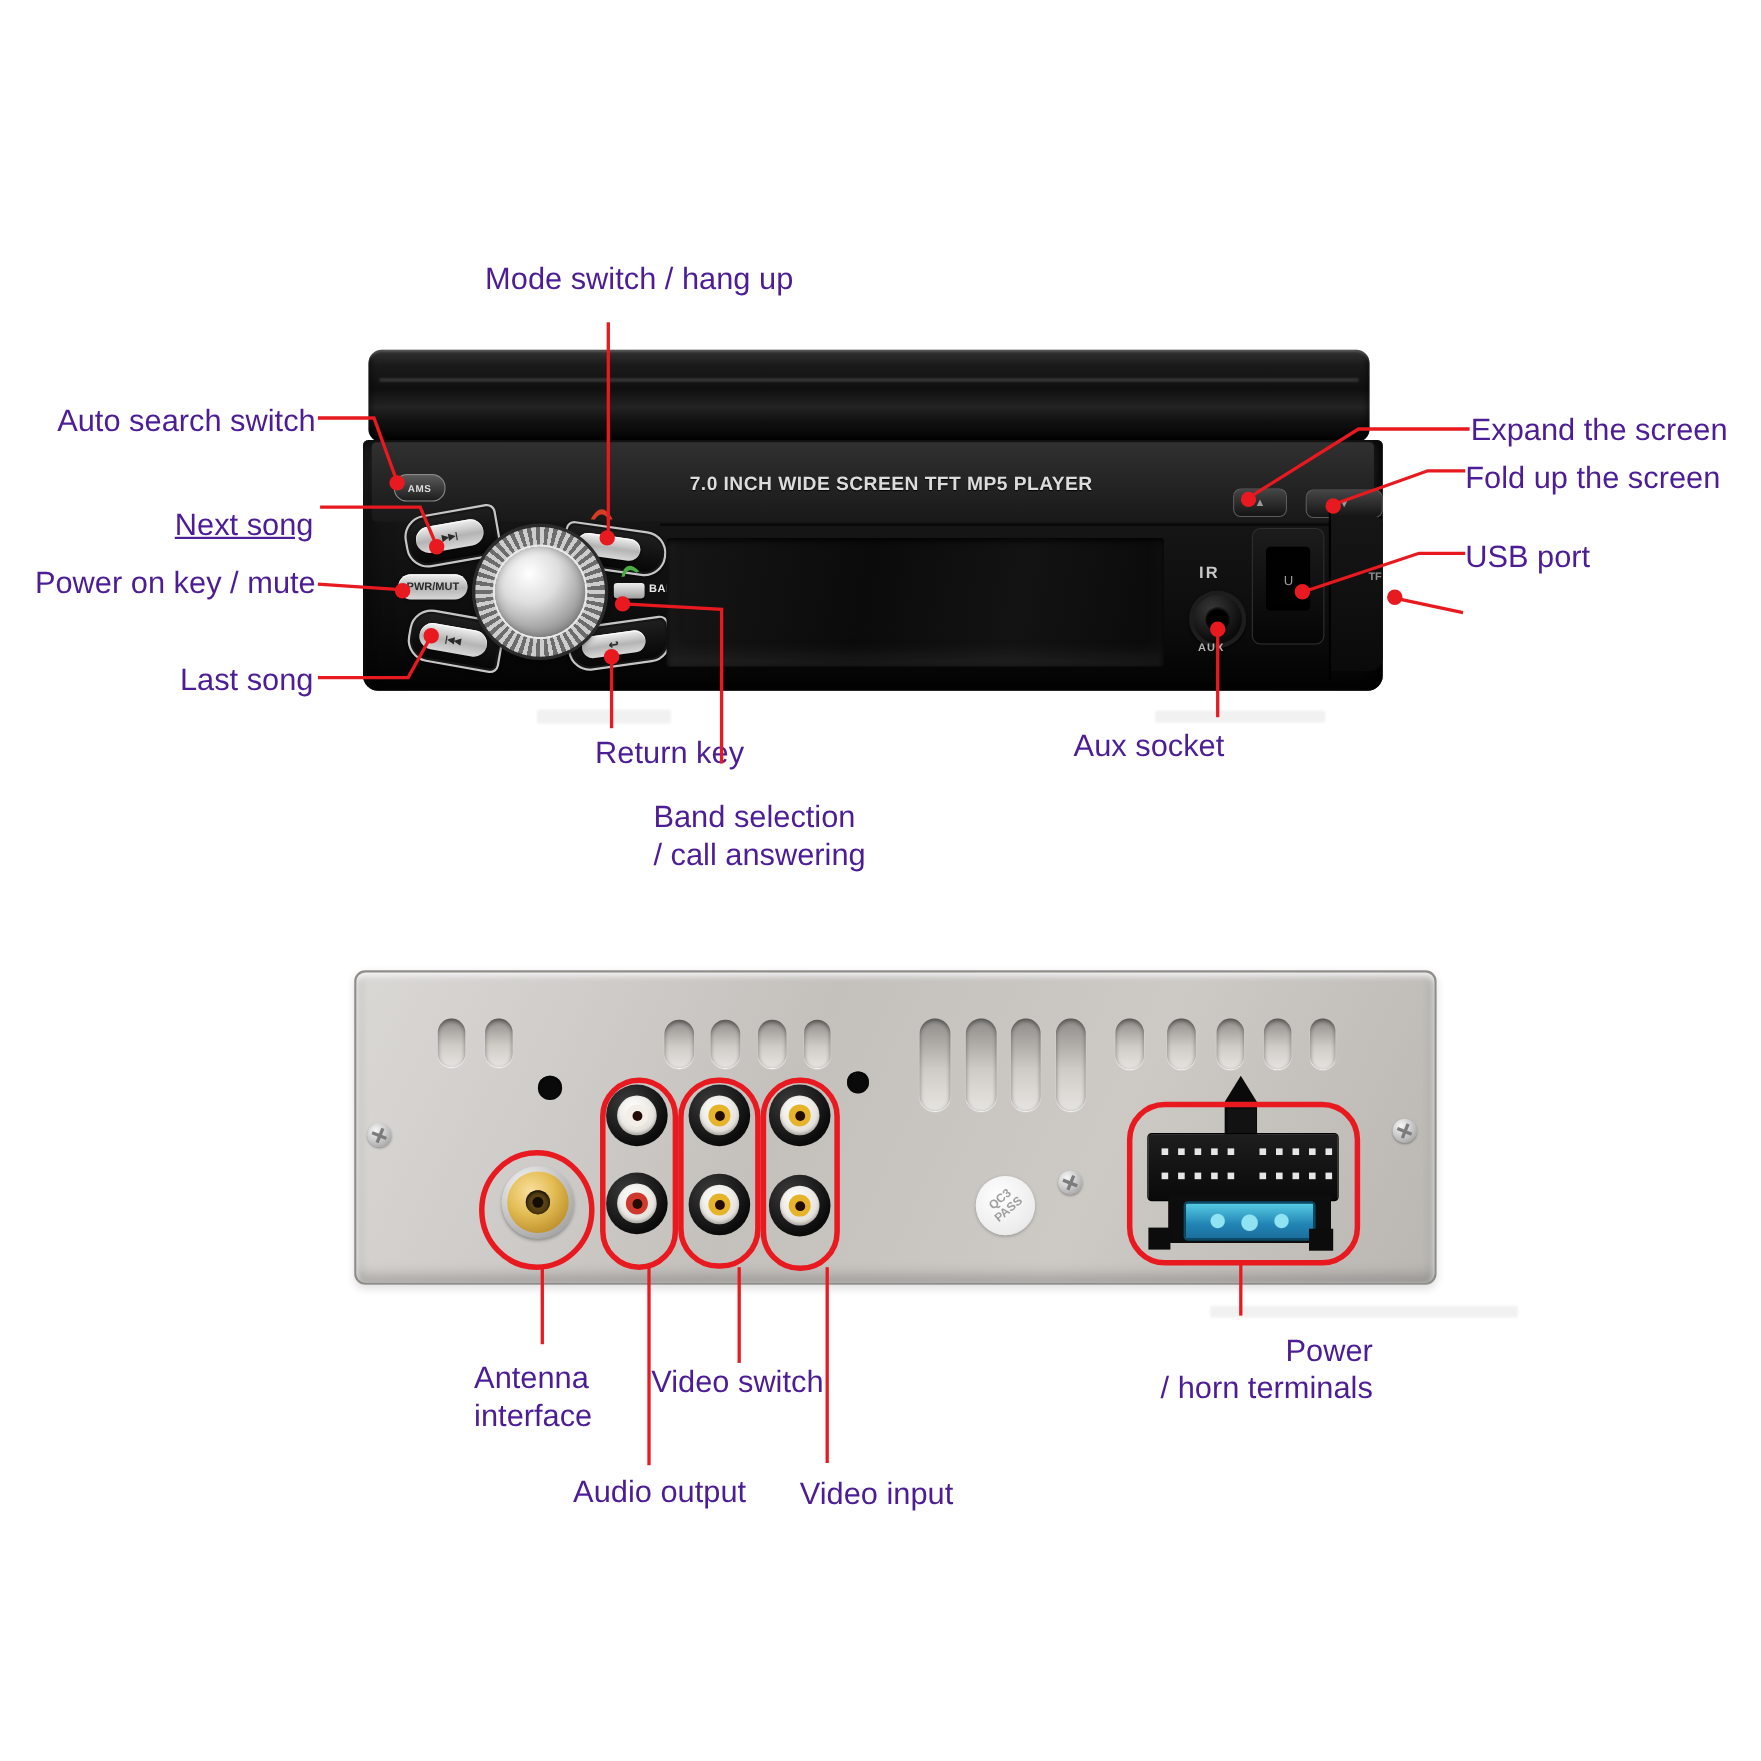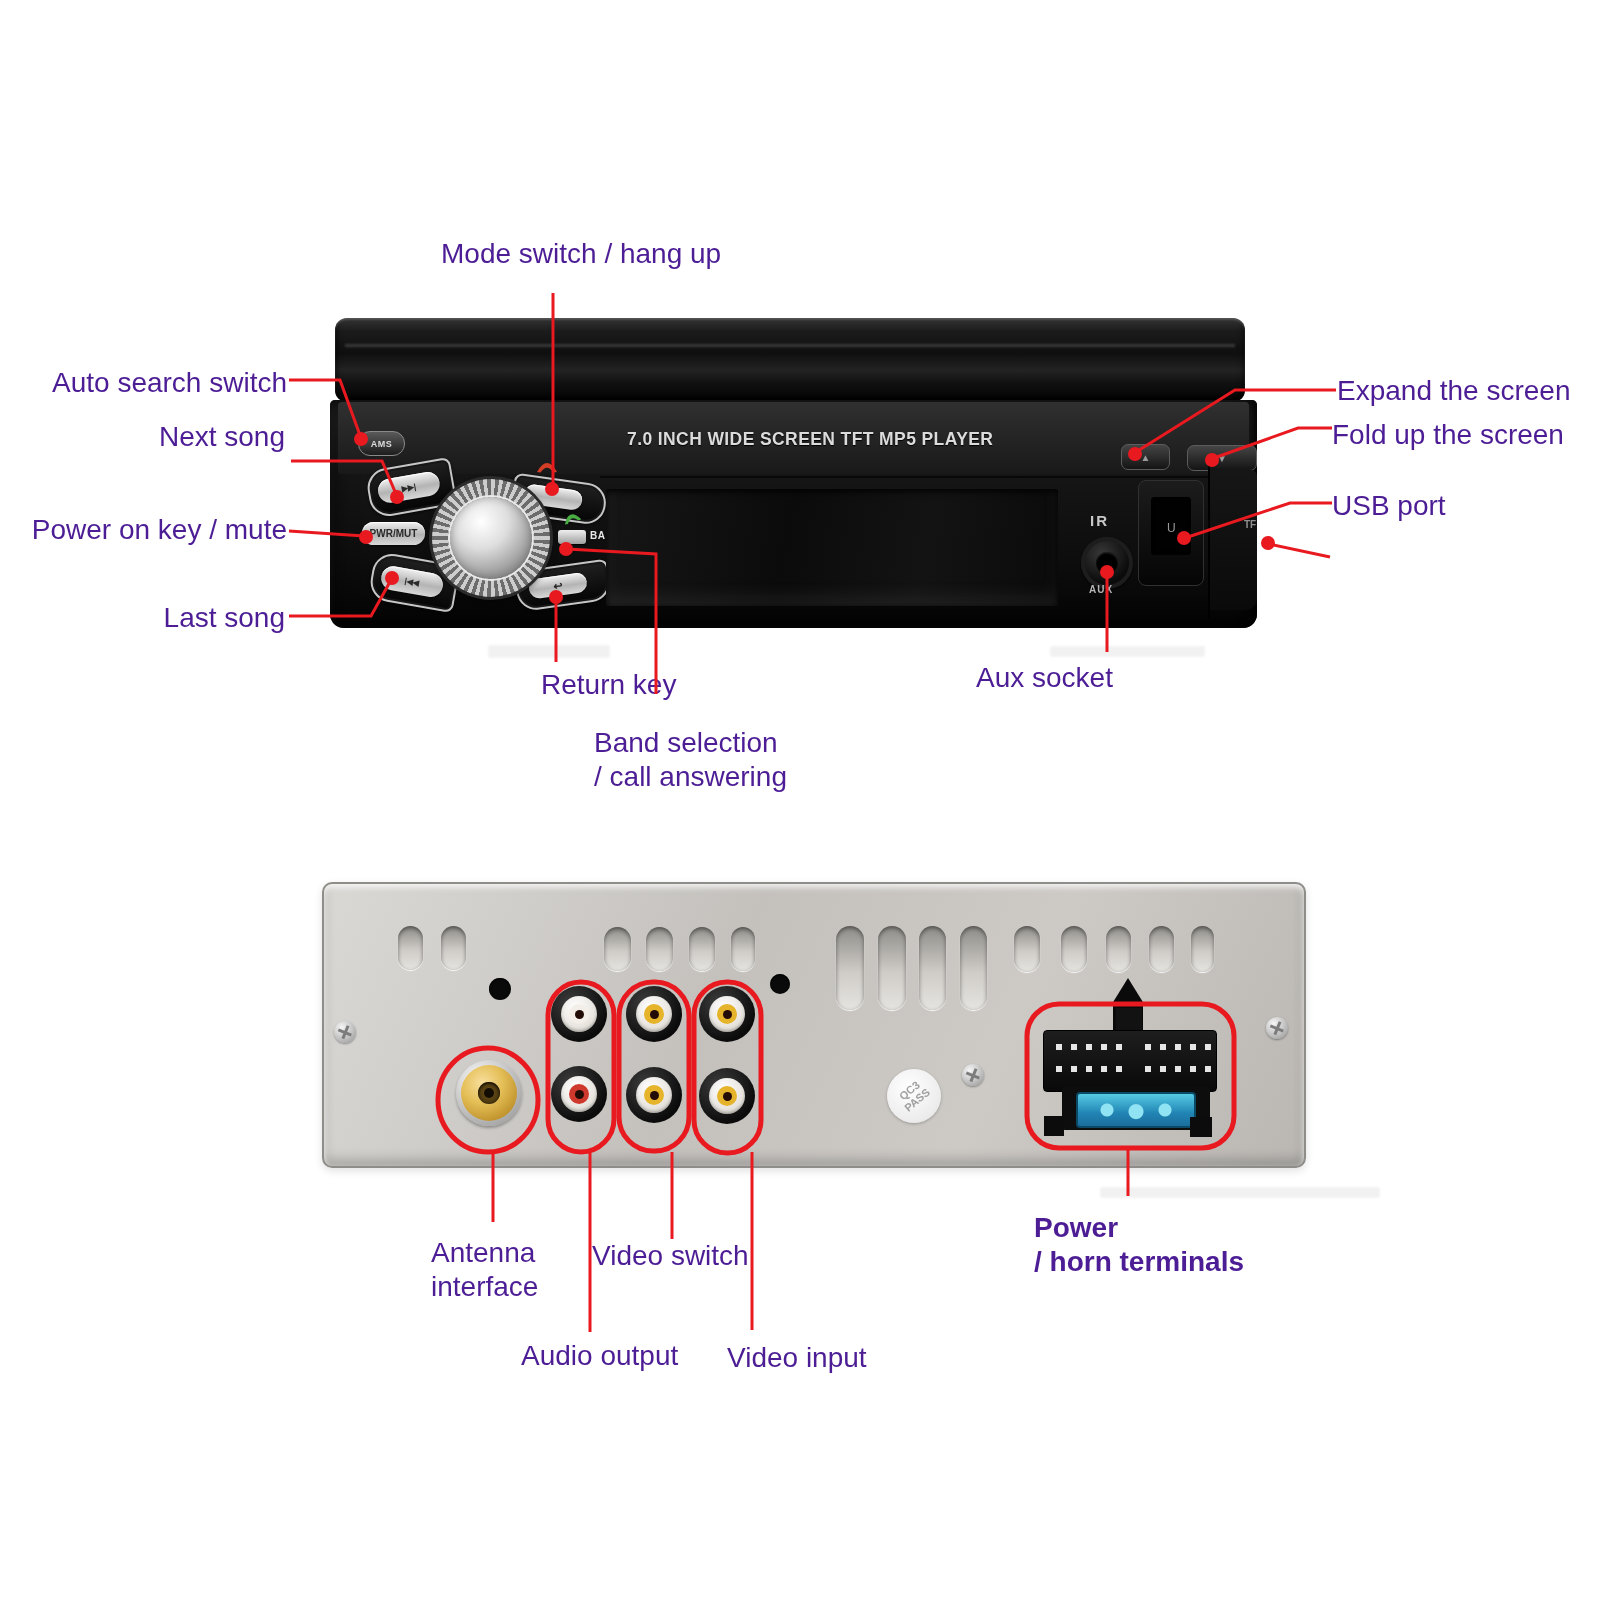--- a/index.html
+++ b/index.html
@@ -1,21 +1,21 @@
 <!DOCTYPE html>
 <html><head>
 <meta charset="utf-8">
 <style>
   html,body{margin:0;padding:0;background:#fff;}
   #canvas{position:relative;width:1601px;height:1601px;background:#fff;overflow:hidden;
           font-family:"Liberation Sans",sans-serif;}
   .abs{position:absolute;}
   .label{position:absolute;font-size:28px;line-height:1.2;color:#4c1d95;white-space:pre-line;}
   .label.ra{text-align:right;}
-  .label.ca{text-align:left;font-weight:bold;}
+  .label.ca{text-align:right;}
 
   
   .lid{position:absolute;left:335px;top:318px;width:910px;height:84px;border-radius:12px;
        background:linear-gradient(180deg,#343434 0%,#1b1b1b 16%,#0f0f0f 42%,#232323 62%,#101010 78%,#060606 100%);
        box-shadow:inset 0 2px 2px rgba(255,255,255,.18), inset 0 -5px 7px #000;}
   .lid:after{content:"";position:absolute;left:10px;right:10px;top:26px;height:3px;
        background:rgba(255,255,255,.16);filter:blur(1px);}
   .face{position:absolute;left:330px;top:400px;width:927px;height:228px;
        border-radius:5px 5px 14px 14px;
        background:linear-gradient(180deg,#262626 0%,#161616 30%,#0d0d0d 70%,#040404 100%);
@@ -283,21 +283,21 @@
       <div class="pin"></div>
       <div class="pin"></div>
   </div>
   <div class="fusehouse"></div>
   <div class="fuse"></div>
   <div class="foot" style="left:1044px;top:1116px;width:20px;height:20px;"></div>
   <div class="foot" style="left:1190px;top:1117px;width:22px;height:20px;"></div>
 
   <div class="label" style="left:441px;top:237px;">Mode switch / hang up</div>
   <div class="label ra" style="right:1314px;top:366px;">Auto search switch</div>
-  <div class="label ra" style="right:1316px;top:420px;">Next song</div>
+  <div class="label ra" style="right:1316px;top:460px;text-decoration:underline;">Next song</div>
   <div class="label ra" style="right:1314px;top:513px;">Power on key / mute</div>
   <div class="label ra" style="right:1316px;top:601px;">Last song</div>
   <div class="label" style="left:501px;top:668px;margin-left:40px;">Return key</div>
   <div class="label" style="left:594px;top:726px;">Band selection
 / call answering</div>
   <div class="label" style="left:976px;top:661px;">Aux socket</div>
   <div class="label" style="left:1337px;top:374px;">Expand the screen</div>
   <div class="label" style="left:1332px;top:418px;">Fold up the screen</div>
   <div class="label" style="left:1332px;top:489px;">USB port</div>
   <div class="label" style="left:431px;top:1236px;">Antenna

